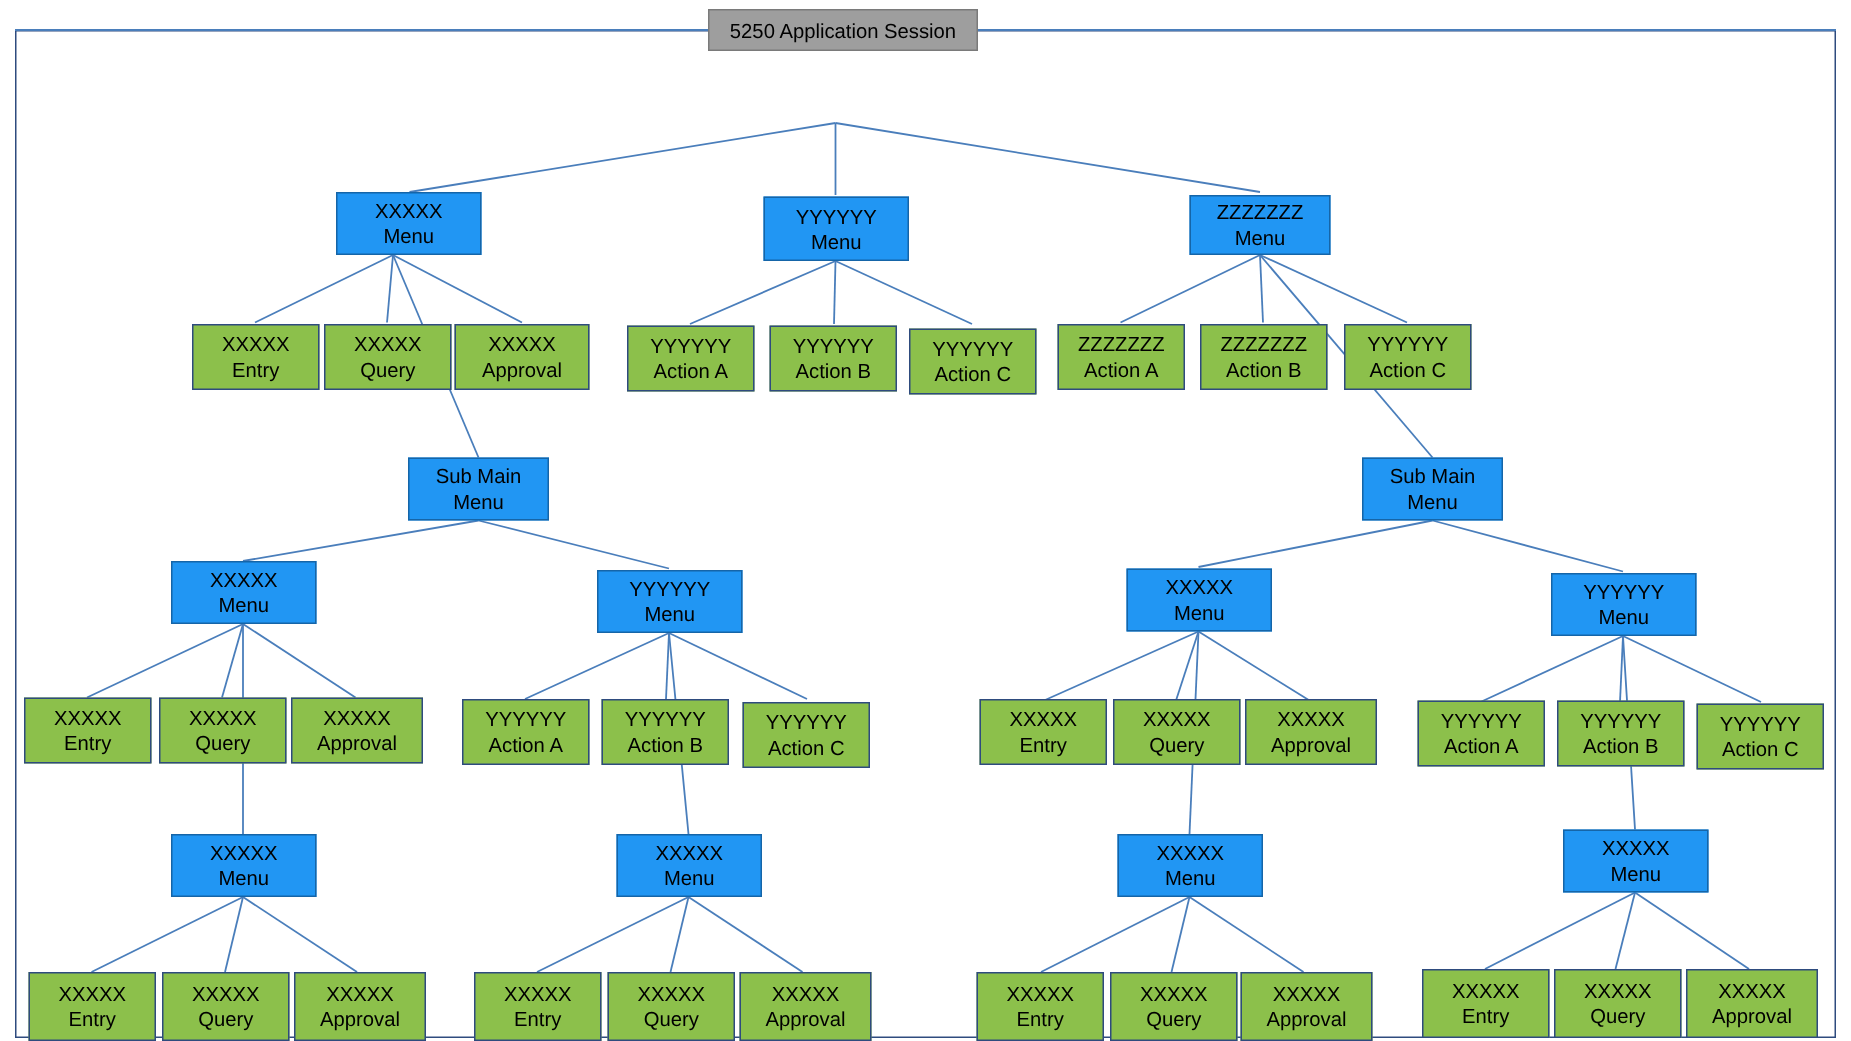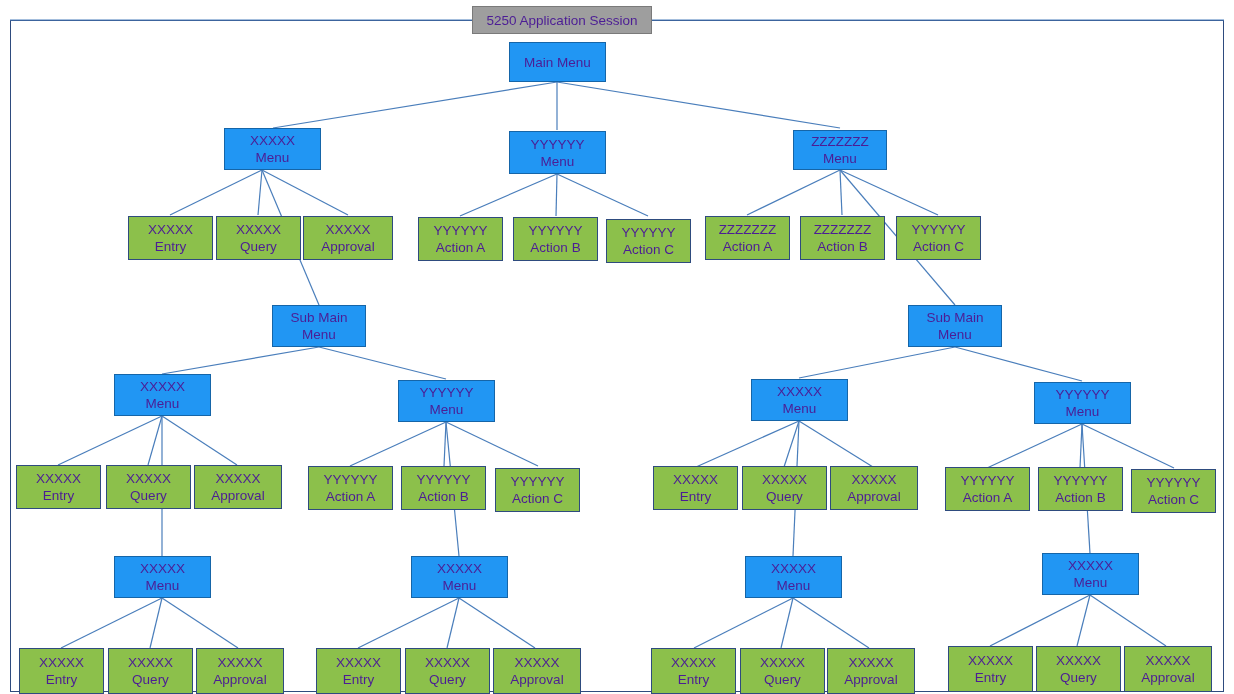--- a/index.html
+++ b/index.html
@@ -33,21 +33,21 @@
     height: 694px;
     pointer-events: none;
   }
   .node {
     position: absolute;
     box-sizing: border-box;
     display: flex;
     flex-direction: column;
     align-items: center;
     justify-content: center;
-    color: #4c1d95;
+    color: #000000;
     font-size: 13.5px;
     line-height: 17px;
     letter-spacing: 0px;
     border: 1.3px solid #2e4b7e;
     z-index: 5;
   }
   .node.blue {
     background: #2196f3;
     border-color: #1565a8;
   }
@@ -138,23 +138,20 @@
       <line x1="1090" y1="595" x2="990" y2="646"></line>
       <line x1="1090" y1="595" x2="1077" y2="646"></line>
       <line x1="1090" y1="595" x2="1166" y2="646"></line>
     </g>
   </svg>
 
   <div class="node title" style="left:472px;top:6px;width:180px;height:28px;">
     <span class="l1">5250 Application Session</span>
   </div>
 
-  <div class="node blue" style="left:509px;top:42px;width:97px;height:40px;">
-    <span class="l1">Main Menu</span>
-  </div>
 
   <div class="node blue" style="left:224px;top:128px;width:97px;height:42px;">
     <span class="l1">XXXXX</span>
     <span class="l2">Menu</span>
   </div>
   <div class="node blue" style="left:509px;top:131px;width:97px;height:43px;">
     <span class="l1">YYYYYY</span>
     <span class="l2">Menu</span>
   </div>
   <div class="node blue" style="left:793px;top:130px;width:94px;height:40px;">

